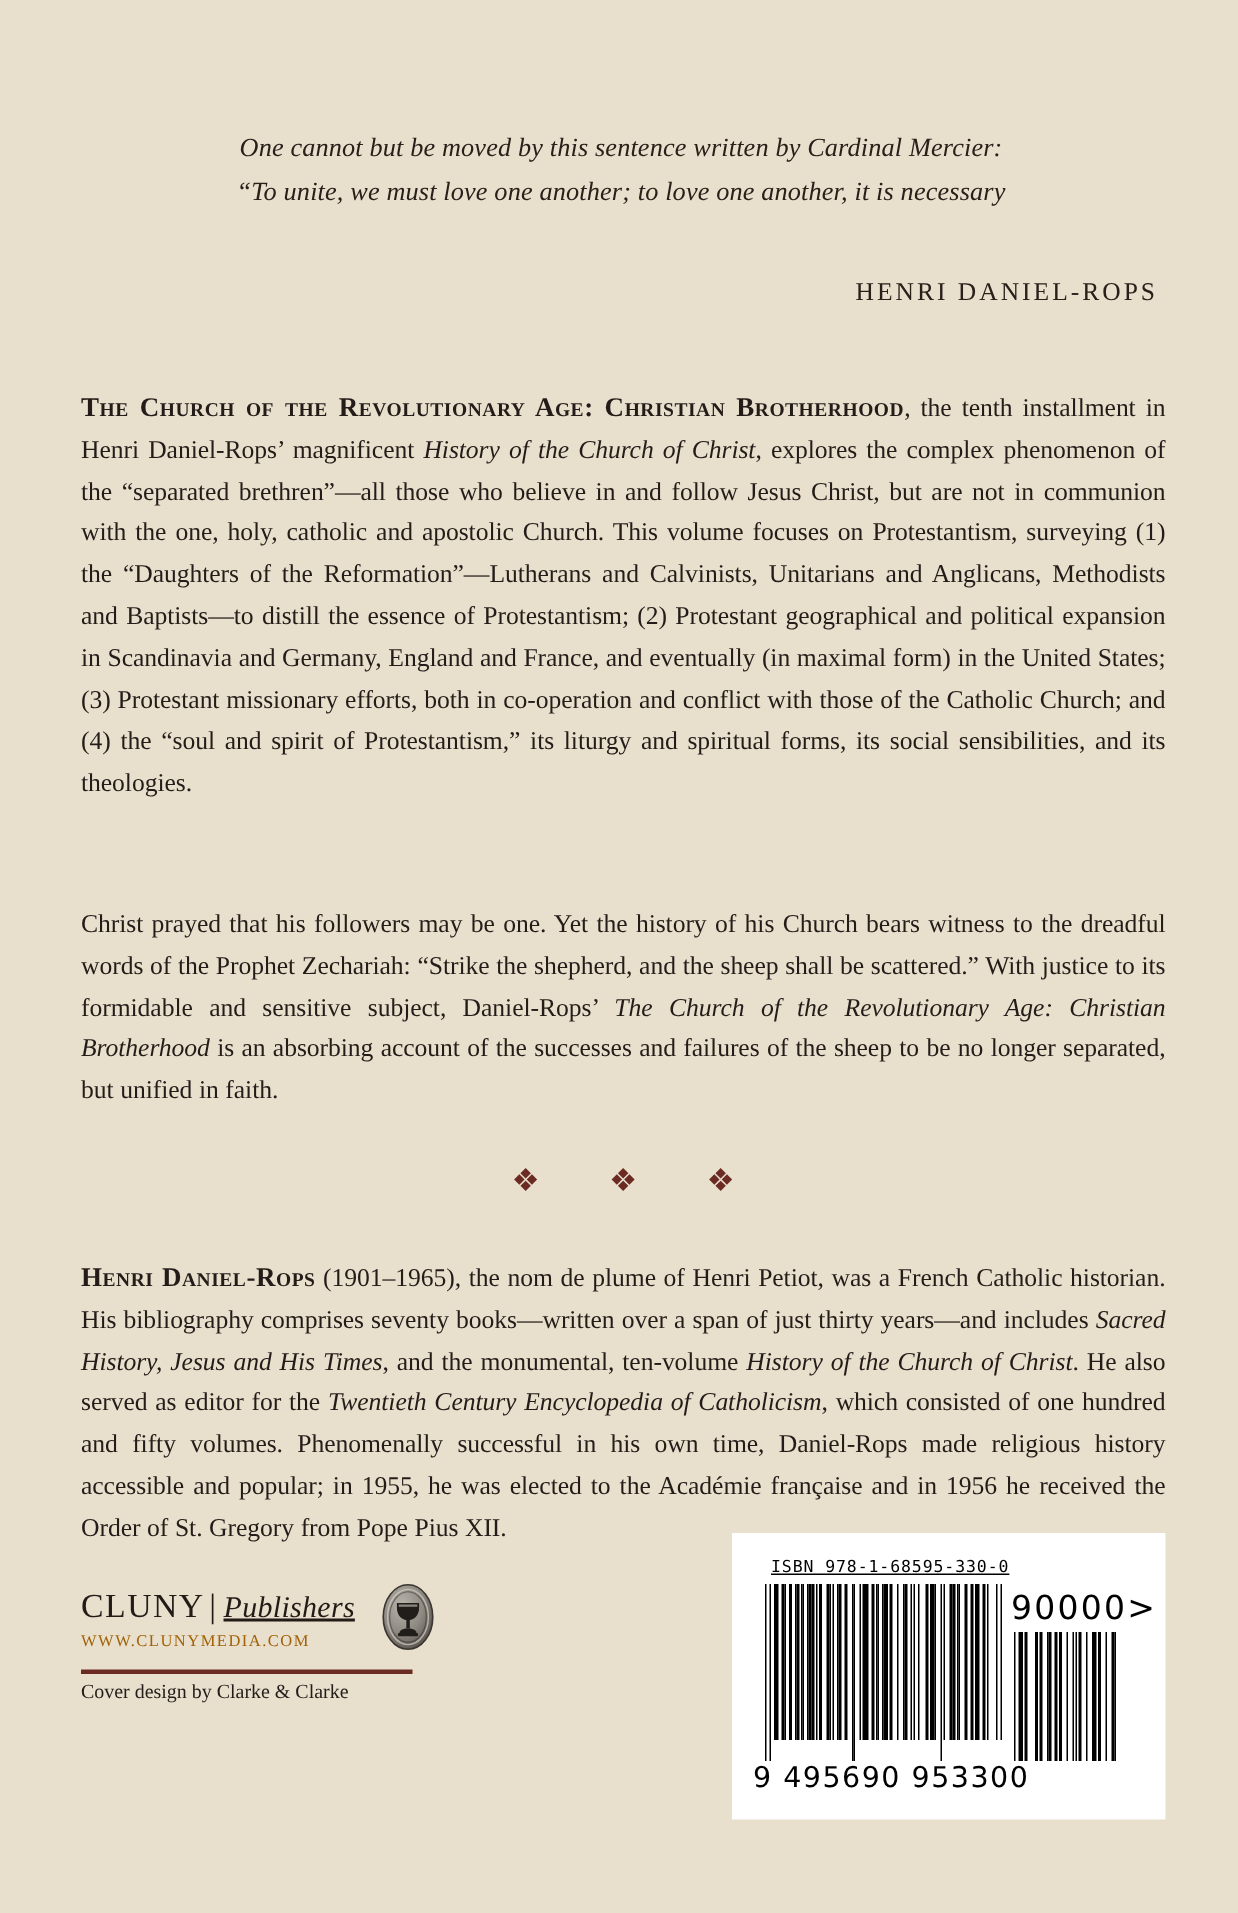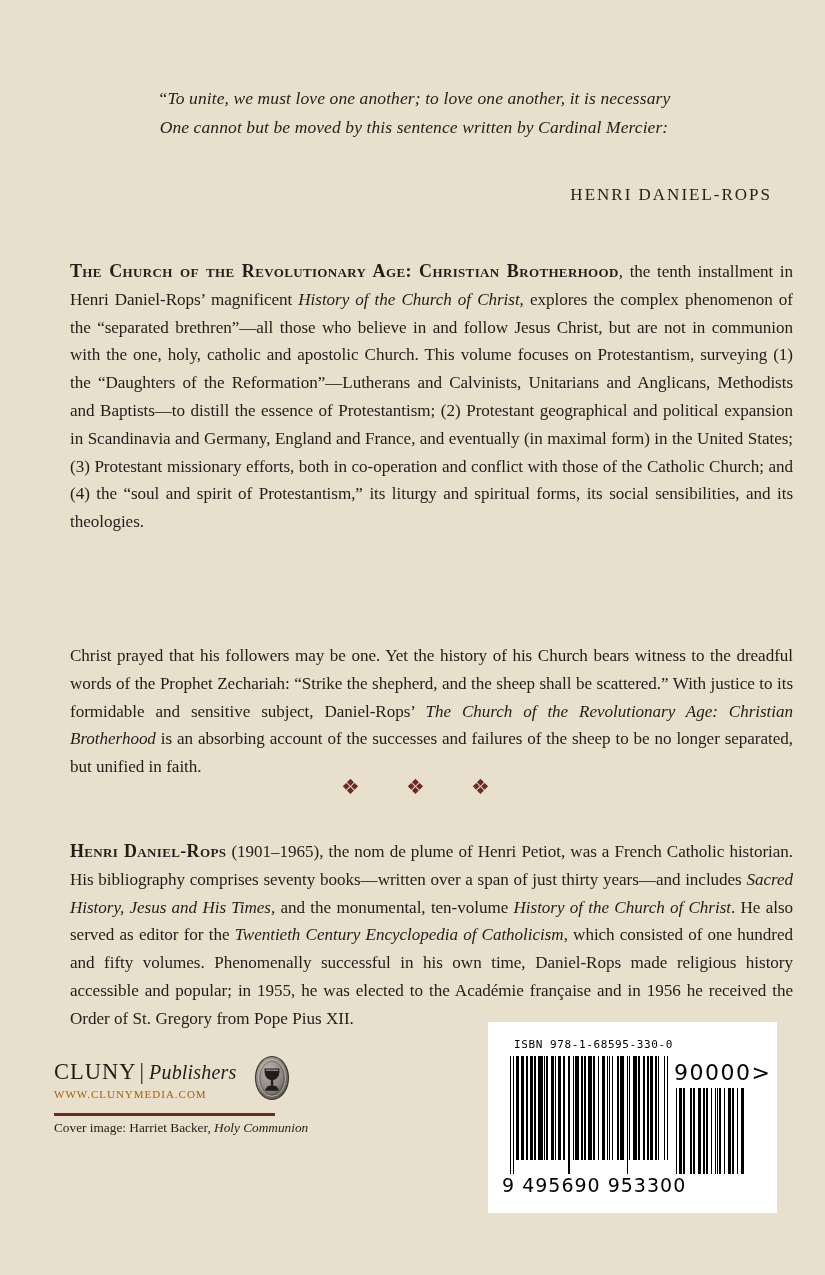--- a/index.html
+++ b/index.html
@@ -69,24 +69,24 @@
 
   .smallcaps-title {
     font-variant: small-caps;
     font-weight: bold;
     letter-spacing: 0.35px;
     font-size: 18px;
   }
   .italic { font-style: italic; }
 
   #para1 { top: 258px; }
-  #para2 { top: 602px; margin-top: 40px; }
+  #para2 { top: 602px; }
   #para3 { top: 838px; }
 
-  .blk { position: absolute; left: 16px; width: 723px; }
+  .blk { position: absolute; left: 0; width: 723px; }
 
   
   .ornaments {
     position: absolute;
     left: 0;
     top: 776px;
     width: 723px;
     display: flex;
     justify-content: center;
     gap: 43px;
@@ -123,20 +123,21 @@
   }
   .pub-name .pipe {
     color: #231b16;
     font-weight: 300;
     padding: 0 4px 0 3px;
   }
   .pub-name .pub-kind {
     font-style: italic;
     font-size: 20px;
     letter-spacing: 0.2px;
+    text-decoration: underline;
   }
   .pub-url {
     font-size: 11px;
     letter-spacing: 1.0px;
     text-transform: uppercase;
     color: #a16207;
     margin-top: 3px;
     white-space: nowrap;
   }
 
@@ -178,20 +179,21 @@
   }
   .isbn-text {
     position: absolute;
     left: 26px;
     top: 16px;
     font-family: "DejaVu Sans Mono", "Liberation Mono", monospace;
     font-size: 11px;
     letter-spacing: 0.6px;
     color: #000;
     white-space: nowrap;
+    text-decoration: underline;
   }
   .ean-main {
     position: absolute;
     left: 22px;
     top: 34px;
     width: 158px;
     height: 118px;
   }
   .ean-digits {
     position: absolute;
@@ -222,22 +224,22 @@
     height: 86px;
   }
   .bar { background: #000; position: absolute; top: 0; }
 </style>
 </head>
 <body>
 
 <div class="page">
 
   <div class="epigraph">
+    <span class="eline">One cannot but be moved by this sentence written by Cardinal Mercier:</span>
     <span class="eline">“To unite, we must love one another; to love one another, it is necessary</span>
-    <span class="eline">One cannot but be moved by this sentence written by Cardinal Mercier:</span>
   </div>
   <div class="attribution">Henri Daniel-Rops</div>
 
   <div class="body-col">
 
     <div class="blk" id="para1" style="top:258px">
       <p class="copy"><span class="smallcaps-title">The Church of the Revolutionary Age: Christian Brotherhood</span><span>, the tenth installment in Henri Daniel-Rops’ magnificent </span><span class="italic">History of the Church of Christ</span><span>, explores the complex phenomenon of the “separated brethren”—all those who believe in and follow Jesus Christ, but are not in communion with the one, holy, catholic and apostolic Church. This volume focuses on Protestantism, surveying (1) the “Daughters of the Reformation”—Lutherans and Calvinists, Unitarians and Anglicans, Methodists and Baptists—to distill the essence of Protestantism; (2) Protestant geographical and political expansion in Scandinavia and Germany, England and France, and eventually (in maximal form) in the United States; (3) Protestant missionary efforts, both in co-operation and conflict with those of the Catholic Church; and (4) the “soul and spirit of Protestantism,” its liturgy and spiritual forms, its social sensibilities, and its theologies.</span></p>
     </div>
 
     <div class="blk" id="para2" style="top:602px">
@@ -279,21 +281,21 @@
           <path d="M13.3 33.9 c0 -2.1 2.1 -3.3 5.7 -3.3 c3.6 0 5.7 1.2 5.7 3.3 z"></path>
           <rect x="12.3" y="33.6" width="13.4" height="2.2" rx="0.8"></rect>
         </g>
         <path d="M12.8 14.6 h12.4 v1.5 h-12.4 z" fill="#e2ded6" opacity="0.55"></path>
       </svg>
     </div>
   </div>
 
   <div class="credit-rule"></div>
   <div class="credits">
-    <span class="cline"><span>Cover image: Harriet Backer, </span><span class="italic">Holy Communion</span></span>
+    <span class="cline">Cover design by Clarke &amp; Clarke</span>
   </div>
 
   <div class="barcode-panel">
     <div class="isbn-text">ISBN 978-1-68595-330-0</div>
     <div class="ean-main">
         <div class="bar" style="left: 0px; width: 1.25px; height: 118px;"></div>
         <div class="bar" style="left: 2.51px; width: 1.25px; height: 118px;"></div>
         <div class="bar" style="left: 6.27px; width: 1.25px; height: 104px;"></div>
         <div class="bar" style="left: 7.52px; width: 1.25px; height: 104px;"></div>
         <div class="bar" style="left: 11.29px; width: 1.25px; height: 104px;"></div>

